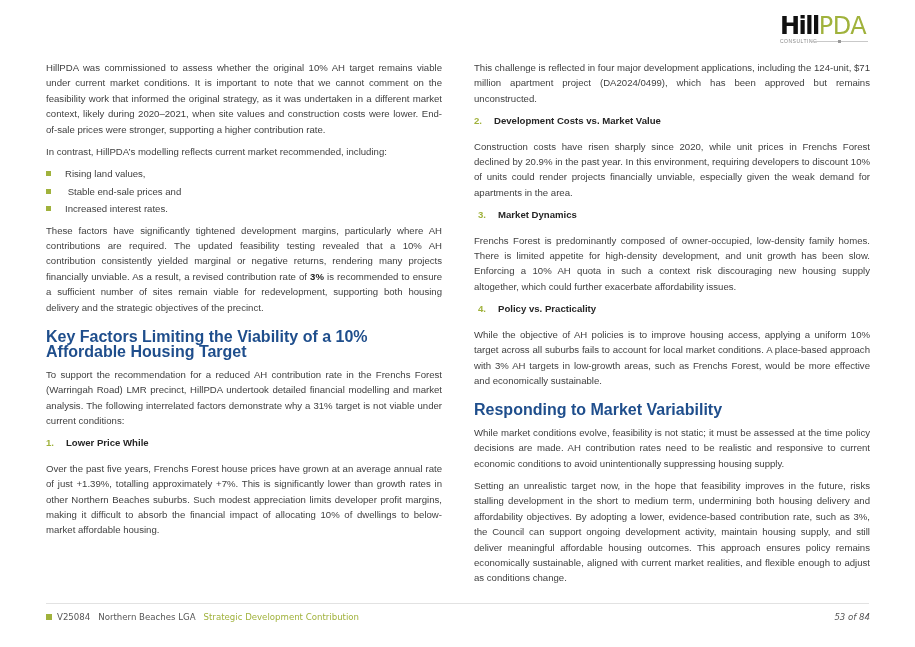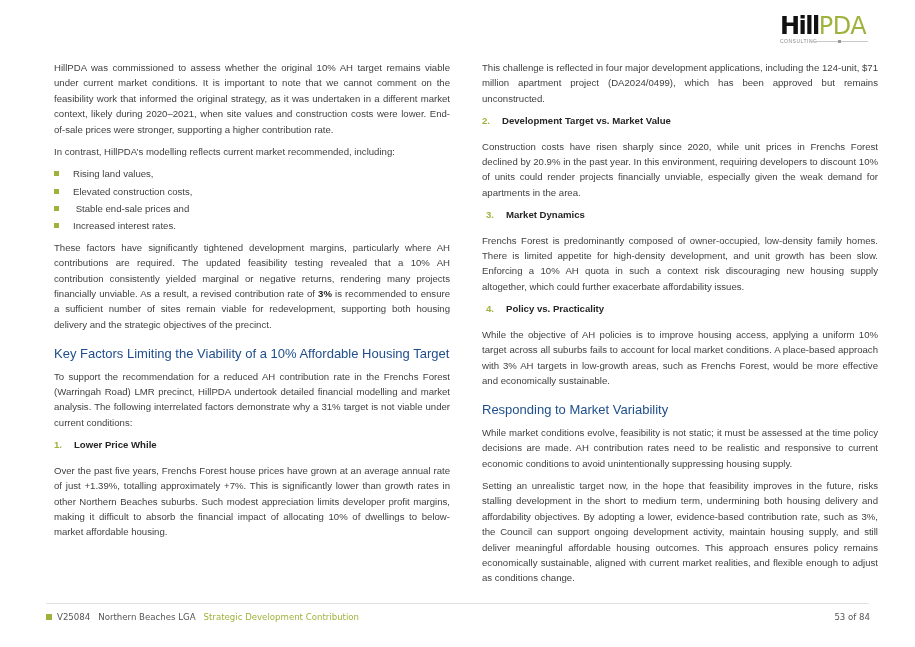--- a/index.html
+++ b/index.html
@@ -7,70 +7,69 @@
     width: 915px; height: 647px; background: #ffffff; position: relative; overflow: hidden;
     font-family: "Liberation Sans", sans-serif; color: #3f3f3f;
   }
   .logo { position: absolute; left: 780px; top: 14px; width: 100px; height: 32px; }
   .logo .hill { font-family: "DejaVu Sans", sans-serif; font-weight: bold; font-size: 24px; color: #111; letter-spacing: -1.5px; line-height: 24px; }
   .logo .pda { font-family: "DejaVu Sans", sans-serif; font-size: 24px; color: #a0b23c; letter-spacing: -0.5px; line-height: 24px; }
   .logo .consulting { position: absolute; left: 0; top: 24px; font-size: 5px; color: #888; letter-spacing: 0.5px; }
   .logo .line { position: absolute; left: 30px; top: 27px; width: 58px; height: 1px; background: #c9c9c9; }
   .logo .dot { position: absolute; left: 58px; top: 26px; width: 3px; height: 3px; background: #999; }
 
-  .col { position: absolute; top: 60px; width: 396px; font-size: 9.6px; line-height: 15.4px; margin-left: 8px; }
+  .col { position: absolute; top: 60px; width: 396px; font-size: 9.6px; line-height: 15.4px; }
   .col.left { left: 46px; }
   .col.right { left: 474px; }
   p { margin: 0 0 7px 0; text-align: justify; }
   .bullets { margin: 0 0 6px 0; padding: 0; list-style: none; }
   .bullets li { position: relative; padding-left: 19px; line-height: 15.5px; margin-bottom: 1.8px; }
   .bullets .mark { position: absolute; left: 0; top: 5px; width: 5px; height: 5px; background: #a0b23c; }
-  .h-blue { color: #1f4e8c; font-weight: normal; margin: 14px 0 7px 0; font-size: 13px; }
+  .h-blue { color: #1f4e8c; font-weight: bold; margin: 14px 0 7px 0; font-size: 16px; }
   .num-head { font-weight: bold; color: #262626; margin: 4px 0 10px 0; }
   .num-head .n { color: #a0b23c; display: inline-block; width: 20px; }
   .num-head.ind { padding-left: 4px; }
   strong { color: #222; }
 
   .footer-line { position: absolute; left: 46px; top: 603px; width: 823px; height: 1px; background: #e2e2e2; }
   .footer { position: absolute; left: 46px; top: 612px; font-family: "DejaVu Sans", sans-serif; font-size: 8.6px; color: #555; }
   .footer .sq { display: inline-block; width: 6px; height: 6px; background: #a0b23c; margin-right: 5px; vertical-align: 0px; }
   .footer .code { margin-right: 8px; }
   .footer .lga { margin-right: 8px; }
   .footer .title { color: #a0b23c; }
-  .pageno { position: absolute; right: 45px; top: 612px; font-family: "DejaVu Sans", sans-serif; font-size: 8.6px; color: #555; }
+  .pageno { position: absolute; right: 45px; top: 612px; font-family: "DejaVu Sans", sans-serif; font-size: 8.6px; color: #555; font-style: italic; }
 </style>
 </head>
 <body>
 
 <div class="logo">
   <span class="hill">Hill</span><span class="pda">PDA</span>
   <div class="consulting">CONSULTING</div>
   <div class="line"></div>
   <div class="dot"></div>
 </div>
 
 <div class="col left">
   <p>HillPDA was commissioned to assess whether the original 10% AH target remains viable under current market conditions. It is important to note that we cannot comment on the feasibility work that informed the original strategy, as it was undertaken in a different market context, likely during 2020–2021, when site values and construction costs were lower. End-of-sale prices were stronger, supporting a higher contribution rate.</p>
   <p>In contrast, HillPDA’s modelling reflects current market recommended, including:</p>
   <ul class="bullets">
     <li><span class="mark"></span><span>Rising land values,</span></li>
-    <li><span class="mark"></span><span>Elevated construction costs,</span></li>
     <li><span class="mark"></span><span style="white-space:pre"> Stable end-sale prices and</span></li>
     <li><span class="mark"></span><span>Increased interest rates.</span></li>
   </ul>
   <p><span>These factors have significantly tightened development margins, particularly where AH contributions are required. The updated feasibility testing revealed that a 10% AH contribution consistently yielded marginal or negative returns, rendering many projects financially unviable. As a result, a revised contribution rate of </span><strong>3%</strong><span> is recommended to ensure a sufficient number of sites remain viable for redevelopment, supporting both housing delivery and the strategic objectives of the precinct.</span></p>
   <div class="h-blue">Key Factors Limiting the Viability of a 10% Affordable Housing Target</div>
   <p>To support the recommendation for a reduced AH contribution rate in the Frenchs Forest (Warringah Road) LMR precinct, HillPDA undertook detailed financial modelling and market analysis. The following interrelated factors demonstrate why a 31% target is not viable under current conditions:</p>
   <div class="num-head"><span class="n">1.</span><span>Lower Price While</span></div>
   <p>Over the past five years, Frenchs Forest house prices have grown at an average annual rate of just +1.39%, totalling approximately +7%. This is significantly lower than growth rates in other Northern Beaches suburbs. Such modest appreciation limits developer profit margins, making it difficult to absorb the financial impact of allocating 10% of dwellings to below-market affordable housing.</p>
 </div>
 
 <div class="col right">
   <p>This challenge is reflected in four major development applications, including the 124-unit, $71 million apartment project (DA2024/0499), which has been approved but remains unconstructed.</p>
-  <div class="num-head"><span class="n">2.</span><span>Development Target vs. Market Value</span></div>
+  <div class="num-head"><span class="n">2.</span><span>Development Costs vs. Market Value</span></div>
   <p>Construction costs have risen sharply since 2020, while unit prices in Frenchs Forest declined by 20.9% in the past year. In this environment, requiring developers to discount 10% of units could render projects financially unviable, especially given the weak demand for apartments in the area.</p>
   <div class="num-head ind"><span class="n">3.</span><span>Market Dynamics</span></div>
   <p>Frenchs Forest is predominantly composed of owner-occupied, low-density family homes. There is limited appetite for high-density development, and unit growth has been slow. Enforcing a 10% AH quota in such a context risk discouraging new housing supply altogether, which could further exacerbate affordability issues.</p>
   <div class="num-head ind"><span class="n">4.</span><span>Policy vs. Practicality</span></div>
   <p>While the objective of AH policies is to improve housing access, applying a uniform 10% target across all suburbs fails to account for local market conditions. A place-based approach with 3% AH targets in low-growth areas, such as Frenchs Forest, would be more effective and economically sustainable.</p>
   <div class="h-blue">Responding to Market Variability</div>
   <p>While market conditions evolve, feasibility is not static; it must be assessed at the time policy decisions are made. AH contribution rates need to be realistic and responsive to current economic conditions to avoid unintentionally suppressing housing supply.</p>
   <p>Setting an unrealistic target now, in the hope that feasibility improves in the future, risks stalling development in the short to medium term, undermining both housing delivery and affordability objectives. By adopting a lower, evidence-based contribution rate, such as 3%, the Council can support ongoing development activity, maintain housing supply, and still deliver meaningful affordable housing outcomes. This approach ensures policy remains economically sustainable, aligned with current market realities, and flexible enough to adjust as conditions change.</p>
 </div>
 

